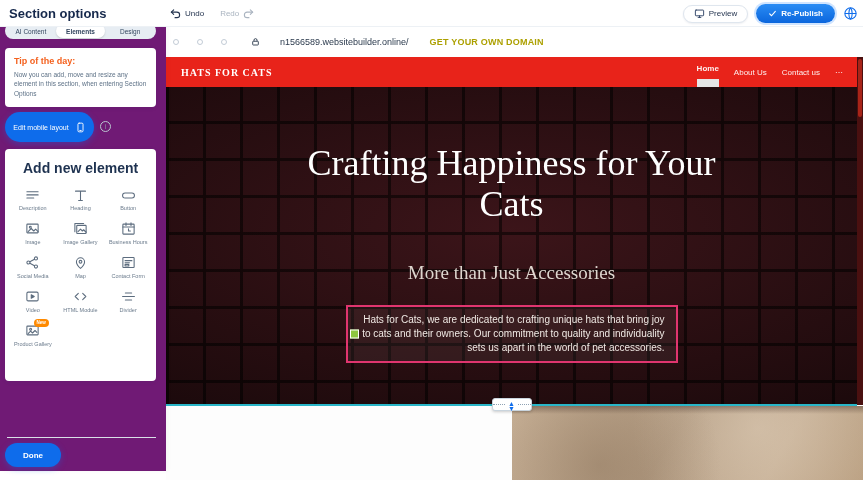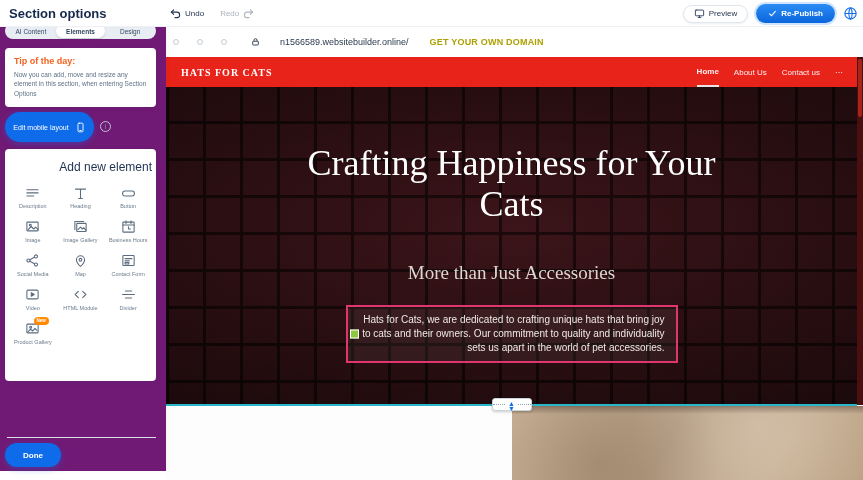--- a/index.html
+++ b/index.html
@@ -38,21 +38,21 @@
   .tip-body { font-size:6.5px; color:#5d7186; line-height:1.45; }
   .btn-mobile { position:absolute; left:5px; top:94px; width:89px; height:30px; border:none;
                 border-radius:16px; background:#0e6ceb; color:#fff; font-size:7px; display:flex;
                 align-items:center; justify-content:center; gap:6px; box-shadow:0 2px 6px rgba(14,108,235,.35);
                 cursor:pointer; }
   .info-dot { position:absolute; left:100px; top:103px; width:11px; height:11px; border:1px solid #b9c4cf;
               border-radius:50%; color:#8a97a5; font-size:7px; display:flex; align-items:center;
               justify-content:center; cursor:pointer; }
   .addcard { position:absolute; left:5px; top:131px; width:151px; height:232px; background:#fff;
              border-radius:4px; box-shadow:0 1px 4px rgba(30,50,90,.10); padding:11px 4px 6px 4px; }
-  .add-head { font-size:12px; font-weight:400; color:#1e3250; padding-left:14px;text-align:right; }
+  .add-head { font-size:14px; font-weight:700; color:#1e3250; padding-left:14px; }
   .elgrid { display:grid; grid-template-columns:repeat(3,1fr); row-gap:9px; margin-top:11px; }
   .elitem { display:flex; flex-direction:column; align-items:center; gap:2px; cursor:pointer; }
   .elicon { position:relative; width:16px; height:16px; display:flex; align-items:center; justify-content:center; }
   .elicon svg { stroke:#5c6c7e; fill:none; stroke-width:1.7; stroke-linecap:round; stroke-linejoin:round; }
   .ellabel { font-size:5.5px; color:#6b7b8c; text-align:center; line-height:1.25; max-width:42px; }
   .new-badge { position:absolute; top:-4px; right:-8px; background:#ff8a00; color:#fff; font-size:4.5px;
                font-weight:bold; padding:1.5px 3px; border-radius:6px; }
   .side-divider { position:absolute; left:7px; top:419px; width:149px; border-top:1px solid #d9e0e8; }
   .btn-done { position:absolute; left:5px; top:425px; width:56px; height:24px; border:none; border-radius:12px;
               background:#0e6ceb; color:#fff; font-size:8px; font-weight:bold; cursor:pointer;
@@ -66,21 +66,21 @@
   .lock { margin-left:6px; }
   .url-text { font-size:9px; color:#2b3a4d; margin-left:4px; }
   .domain-cta { font-size:9px; font-weight:bold; color:#aca000; margin-left:5px; letter-spacing:.2px; cursor:pointer; }
 
   .siteheader { position:absolute; left:0; top:30px; width:691px; height:30px; background:#e8231a;
                 display:flex; align-items:center; }
   .sitelogo { margin-left:15px; font-family:"Liberation Serif", serif; font-weight:bold; font-size:10px;
               color:#fff; letter-spacing:1px; cursor:pointer; }
   .sitenav { margin-left:auto; margin-right:14px; display:flex; align-items:center; gap:15px; height:30px; }
   .nav-item { font-size:8px; color:rgba(255,255,255,.92); height:30px; display:flex; align-items:center; cursor:pointer; }
-  .nav-item.active { border-bottom:2px solid #e5e5e5; font-weight:bold; }
+  .nav-item.active { border-bottom:8px solid #e5e5e5; font-weight:bold; }
 
   .hero { position:absolute; left:0; top:60px; width:691px; height:318px; overflow:hidden;
           background-color:#351217;
           background-image:
             linear-gradient(90deg, rgba(12,4,5,.95) 3px, transparent 3px),
             linear-gradient(0deg, rgba(12,4,5,.95) 3px, transparent 3px);
           background-size:37px 37px; }
   .hero::before { content:""; position:absolute; inset:0;
           background:radial-gradient(ellipse 115% 95% at 50% 45%, rgba(90,32,36,.18) 0%, rgba(8,3,3,.62) 78%); }
   .hero-inner { position:relative; height:100%; display:flex; flex-direction:column; align-items:center; }

